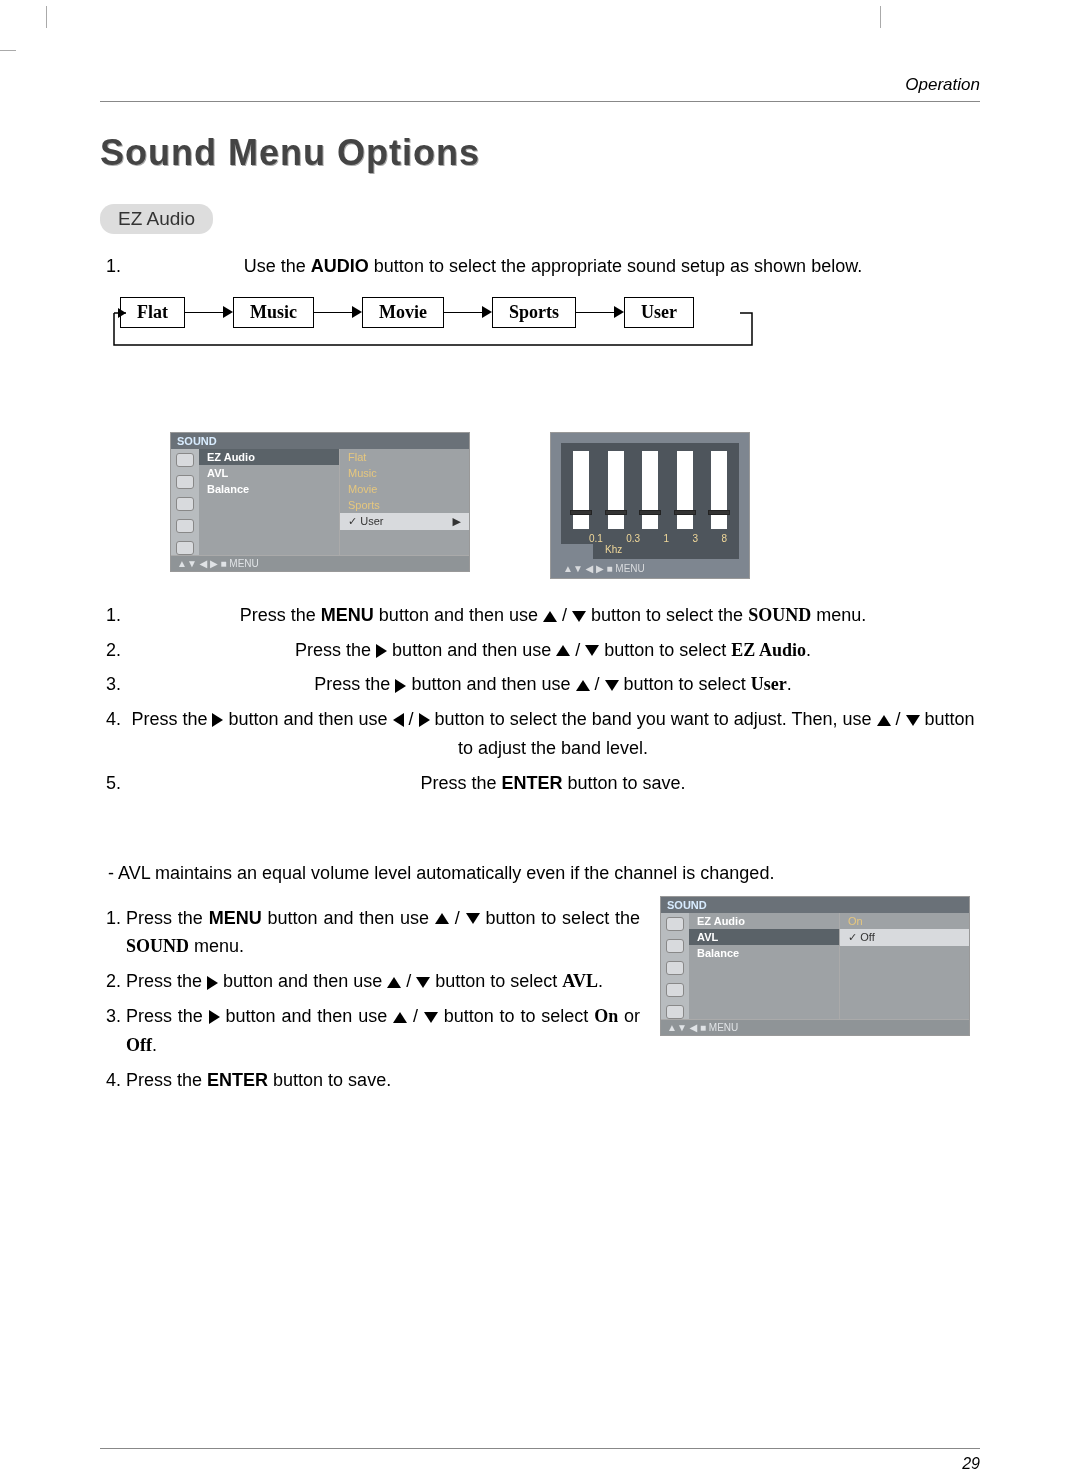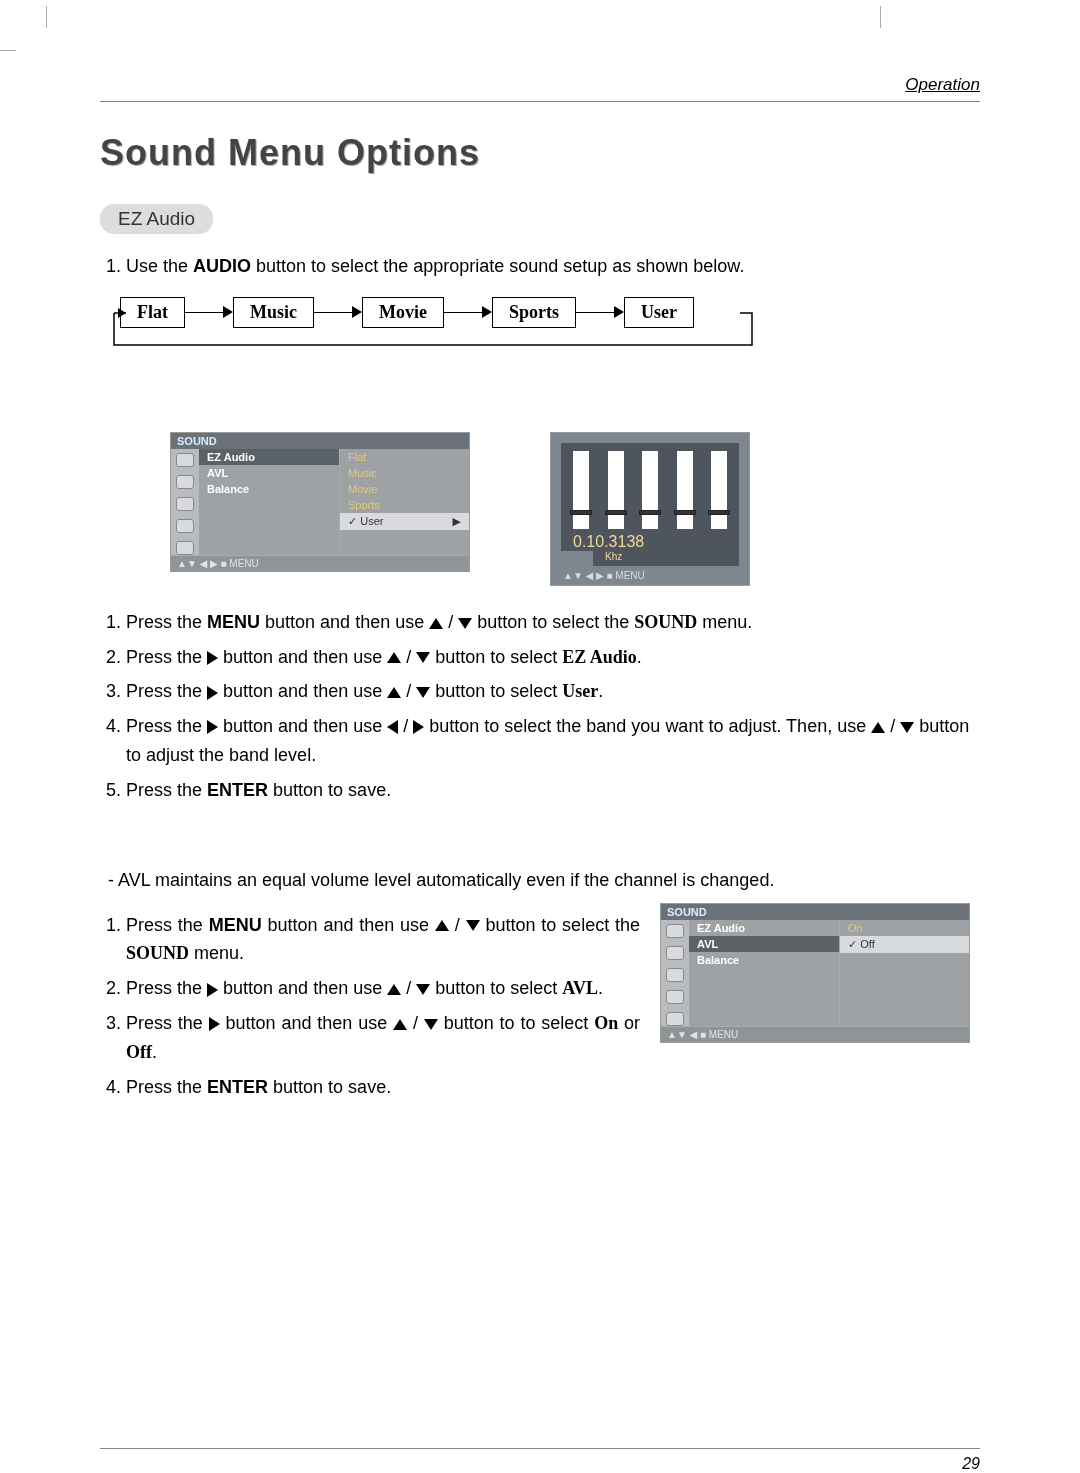--- a/index.html
+++ b/index.html
@@ -18,21 +18,20 @@
     width: 880px;
     height: 1300px;
   }
   .topbar {
     border-bottom: 1px solid #888;
     padding-bottom: 6px;
     margin-bottom: 30px;
     text-align: right;
     font-style: italic;
     font-size: 17px;
-    text-decoration: underline;
   }
   .tick-top { position:absolute; left:46px; top:6px; width:1px; height:22px; background:#aaa; }
   .tick-top2 { position:absolute; left:880px; top:6px; width:1px; height:22px; background:#aaa; }
   .tick-left { position:absolute; left:-6px; top:50px; width:22px; height:1px; background:#aaa; }
   h1.title {
     font-size: 36px;
     font-weight: bold;
     margin: 12px 0 24px 0;
     color: #444;
     text-shadow: 1px 1px 0 #aaa;
@@ -50,20 +49,21 @@
   .body-text {
     font-size: 18px;
     line-height: 1.45;
     margin: 4px 0 10px 8px;
   }
   ol.steps {
     font-size: 18px;
     line-height: 1.6;
     padding-left: 26px;
     margin: 8px 0 10px 0;
+    text-align: center;
   }
   ol.steps li { margin-bottom: 6px; }
   .flow {
     display: flex;
     align-items: center;
     gap: 0;
     margin: 16px 0 16px 20px;
   }
   .flow .box {
     border: 1.5px solid #000;
@@ -114,21 +114,21 @@
     display:flex; justify-content:space-between; align-items:flex-end;
     height:88px;
   }
   .eq-panel .bar {
     width:16px; background:#fff; position:relative; height:78px;
     display:flex; align-items:flex-end;
   }
   .eq-panel .bar .slider {
     position:absolute; left:-3px; width:22px; height:5px; background:#333; border:1px solid #222;
   }
-  .eq-panel .labels { display:flex; justify-content:flex-start; color:#f0d89a; font-size:16px; padding:2px 12px 0 12px; background:#4e555c;}
+  .eq-panel .labels { display:flex; justify-content:space-between; color:#f0d89a; font-size:10px; padding:2px 12px 0 28px; background:#4e555c;}
   .eq-panel .khz { color:#f0d89a; font-size:10px; padding:0 12px 4px 12px; background:#4e555c;margin-left:32px;}
   .eq-panel .ftr { color:#d8dadd; font-size:10px; padding:4px 2px 0 2px;}
   .screens-row { display:flex; gap:80px; margin:16px 0 22px 70px; align-items:flex-start;}
   .avl-row { display:flex; gap:20px; align-items:flex-start; }
   .avl-row .col-text { flex:1; }
   .avl-row .col-osd { width:320px; }
   .pagefoot {
     position:absolute; bottom:0; left:100px; width:880px;
     border-top:1px solid #888; text-align:right; font-style:italic; font-size:16px; padding-top:6px;
   }

